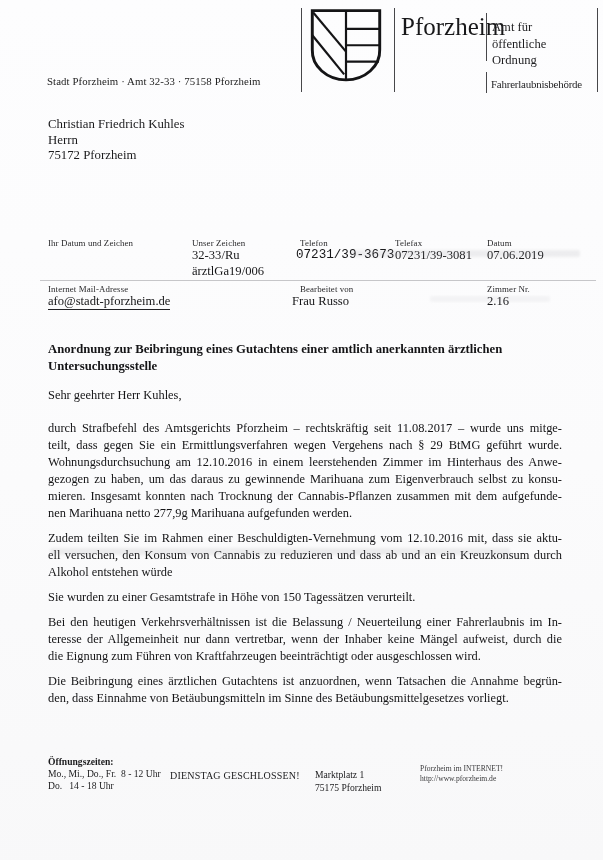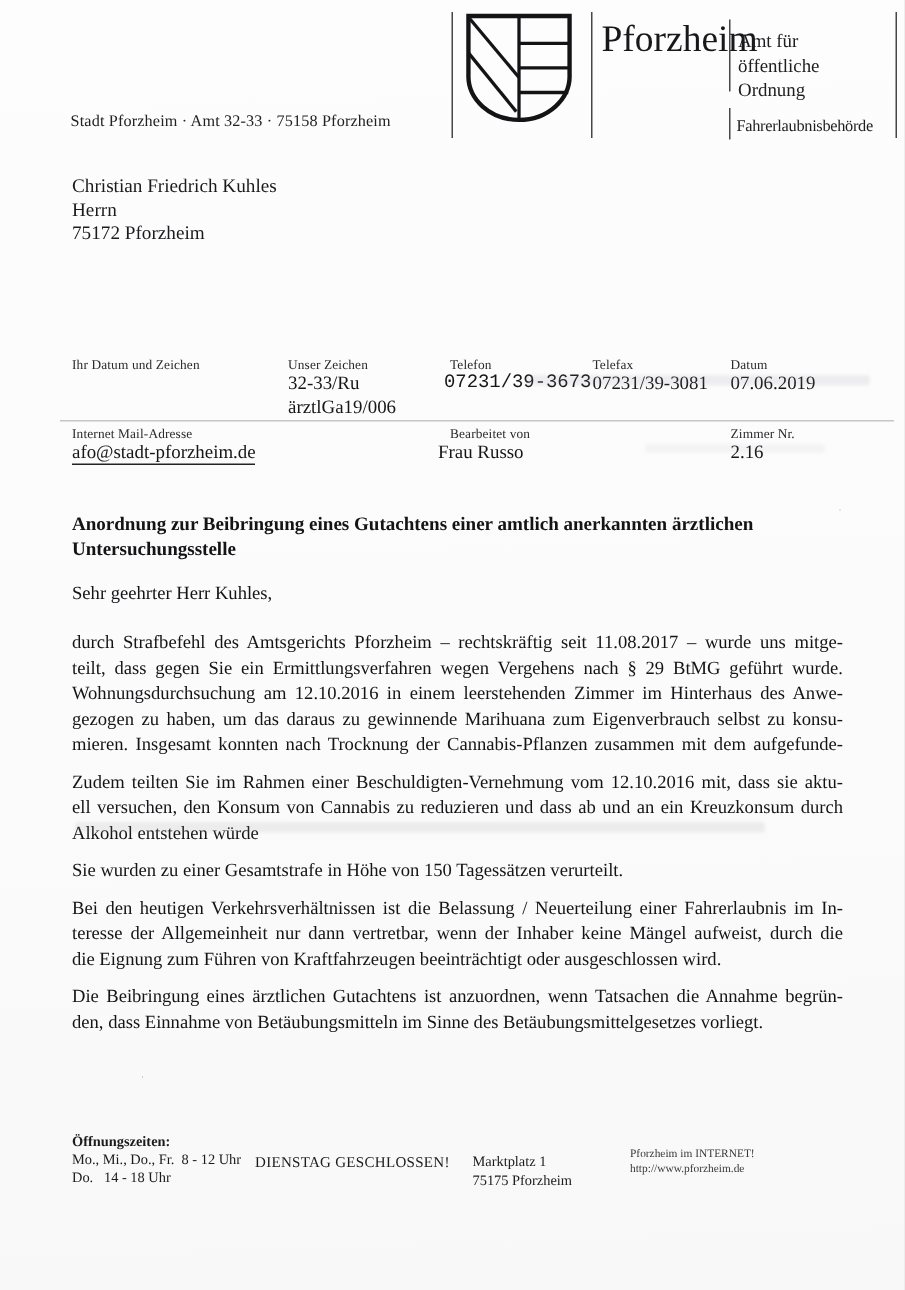--- a/index.html
+++ b/index.html
@@ -136,20 +136,21 @@
         <div class="tline">Anordnung zur Beibringung eines Gutachtens einer amtlich anerkannten ärztlichen</div>
         <div class="tline tline-last">Untersuchungsstelle</div>
       </div>
     <div class="salutation">Sehr geehrter Herr Kuhles,</div>
     <div class="para">
         <div class="tline">durch Strafbefehl des Amtsgerichts Pforzheim – rechtskräftig seit 11.08.2017 – wurde uns mitge-</div>
         <div class="tline">teilt, dass gegen Sie ein Ermittlungsverfahren wegen Vergehens nach § 29 BtMG geführt wurde.</div>
         <div class="tline">Wohnungsdurchsuchung am 12.10.2016 in einem leerstehenden Zimmer im Hinterhaus des Anwe-</div>
         <div class="tline">gezogen zu haben, um das daraus zu gewinnende Marihuana zum Eigenverbrauch selbst zu konsu-</div>
         <div class="tline">mieren. Insgesamt konnten nach Trocknung der Cannabis-Pflanzen zusammen mit dem aufgefunde-</div>
+        <div class="tline tline-last">nen Marihuana netto 277,9g Marihuana aufgefunden werden.</div>
       </div>
     <div class="para">
         <div class="tline">Zudem teilten Sie im Rahmen einer Beschuldigten-Vernehmung vom 12.10.2016 mit, dass sie aktu-</div>
         <div class="tline">ell versuchen, den Konsum von Cannabis zu reduzieren und dass ab und an ein Kreuzkonsum durch</div>
         <div class="tline tline-last">Alkohol entstehen würde</div>
       </div>
     <div class="para">
         <div class="tline tline-last">Sie wurden zu einer Gesamtstrafe in Höhe von 150 Tagessätzen verurteilt.</div>
       </div>
     <div class="para">

